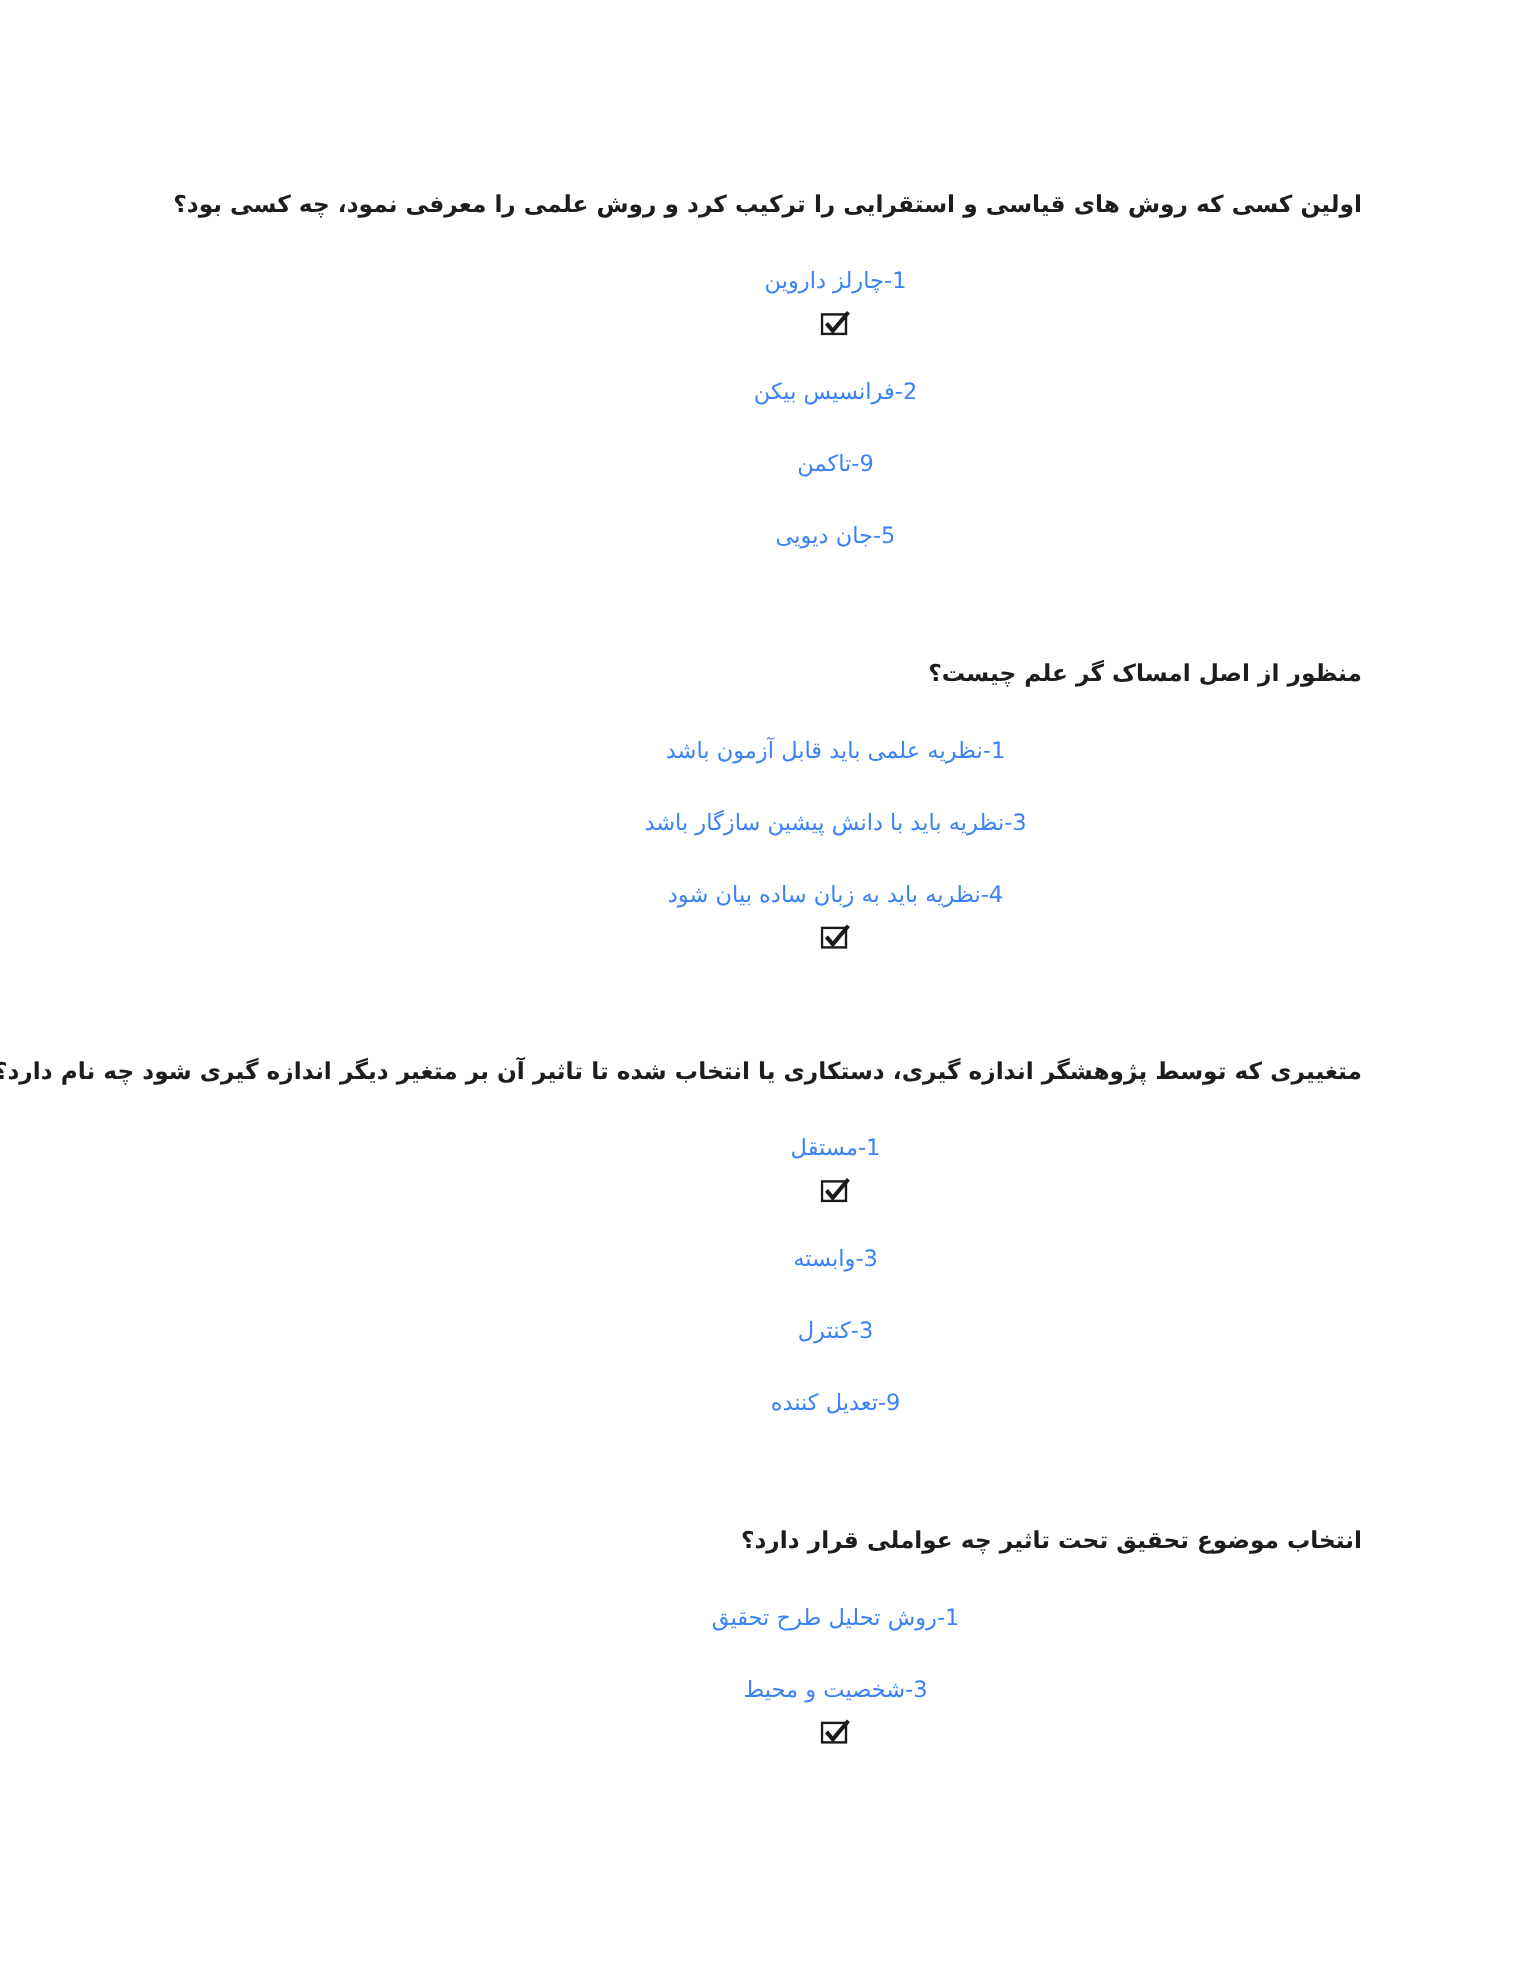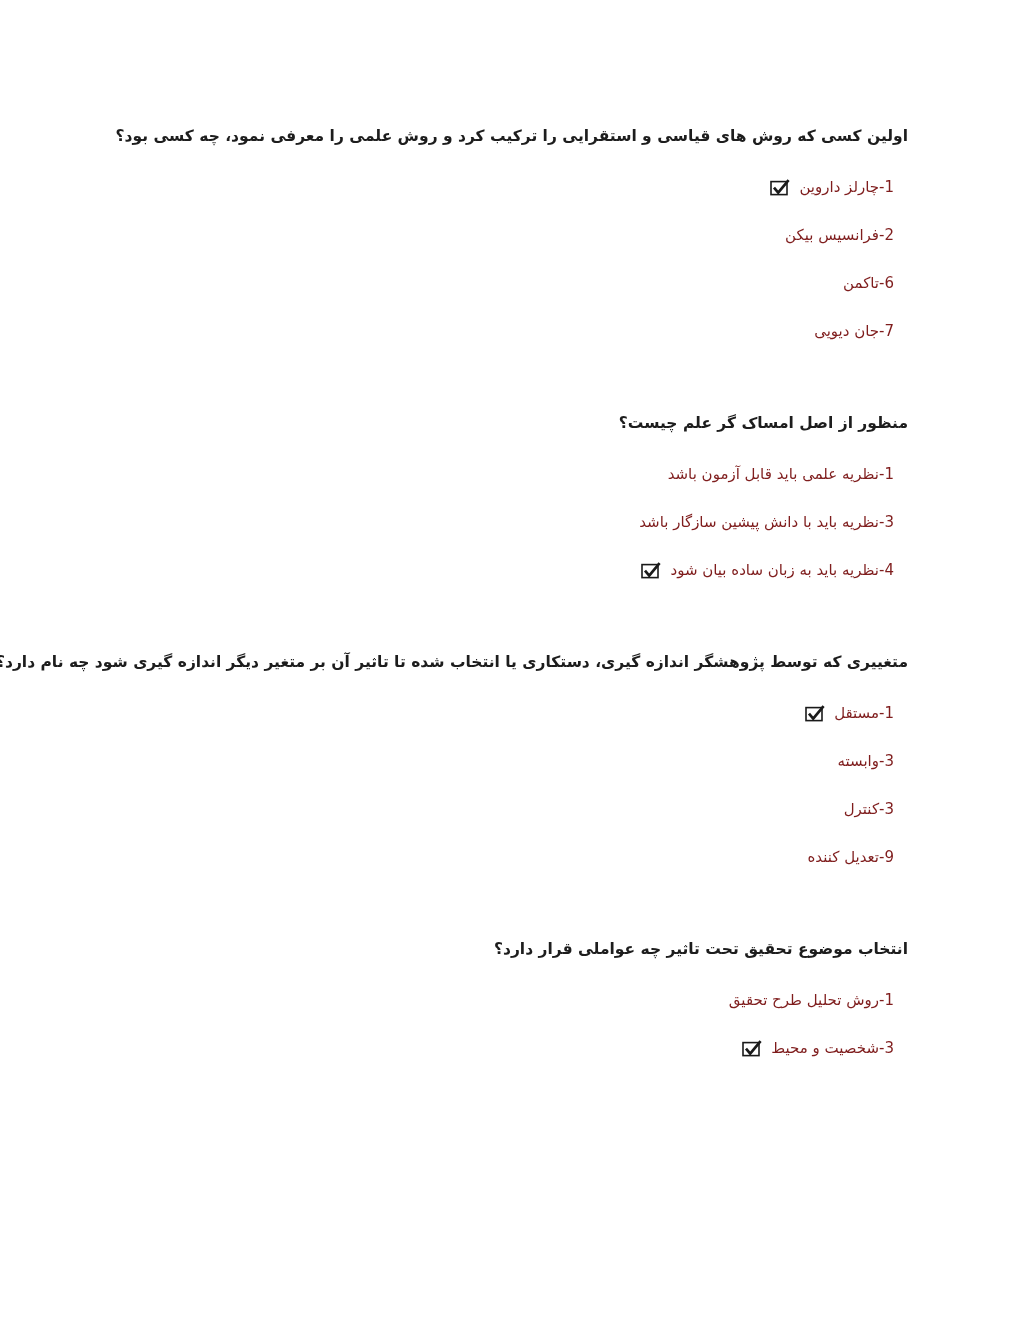--- a/index.html
+++ b/index.html
@@ -25,30 +25,30 @@
   .question-text {
     font-size: 15.5px;
     font-weight: bold;
     line-height: 21px;
     margin-bottom: 30px;
     white-space: nowrap;
     color: #1d1d1d;
   }
   .option {
     display: flex;
-    flex-direction: row;      
+    flex-direction: column;      
     justify-content: flex-start;
     align-items: center;
     gap: 9px;
     font-size: 15px;
     line-height: 21px;
     margin-bottom: 27px;
     padding-right: 14px;
     white-space: nowrap;
-    color: #7f1d1d;
+    color: #3b82f6;
     text-align: center;
   }
   .option:last-child { margin-bottom: 0; }
   .checkbox {
     display: inline-flex;
     align-items: center;
     width: 20px;
     height: 17px;
     flex: 0 0 auto;
   }
@@ -68,25 +68,25 @@
             <rect x="1" y="2.6" width="16" height="13" fill="none" stroke="#1a1a1a" stroke-width="1.6"></rect>
             <path d="M4 8.6 L8.2 13.6 L18.6 1.2" fill="none" stroke="#1a1a1a" stroke-width="2.7"></path>
           </svg>
       </span>
     </div>
     <div class="option">
       <span>2-فرانسیس بیکن</span>
 
     </div>
     <div class="option">
-      <span>6-تاکمن</span>
+      <span>9-تاکمن</span>
 
     </div>
     <div class="option">
-      <span>7-جان دیویی</span>
+      <span>5-جان دیویی</span>
 
     </div>
   </div>
 
   <div class="question">
     <div class="question-text">منظور از اصل امساک گر علم چیست؟</div>
     <div class="option">
       <span>1-نظریه علمی باید قابل آزمون باشد</span>
 
     </div>

